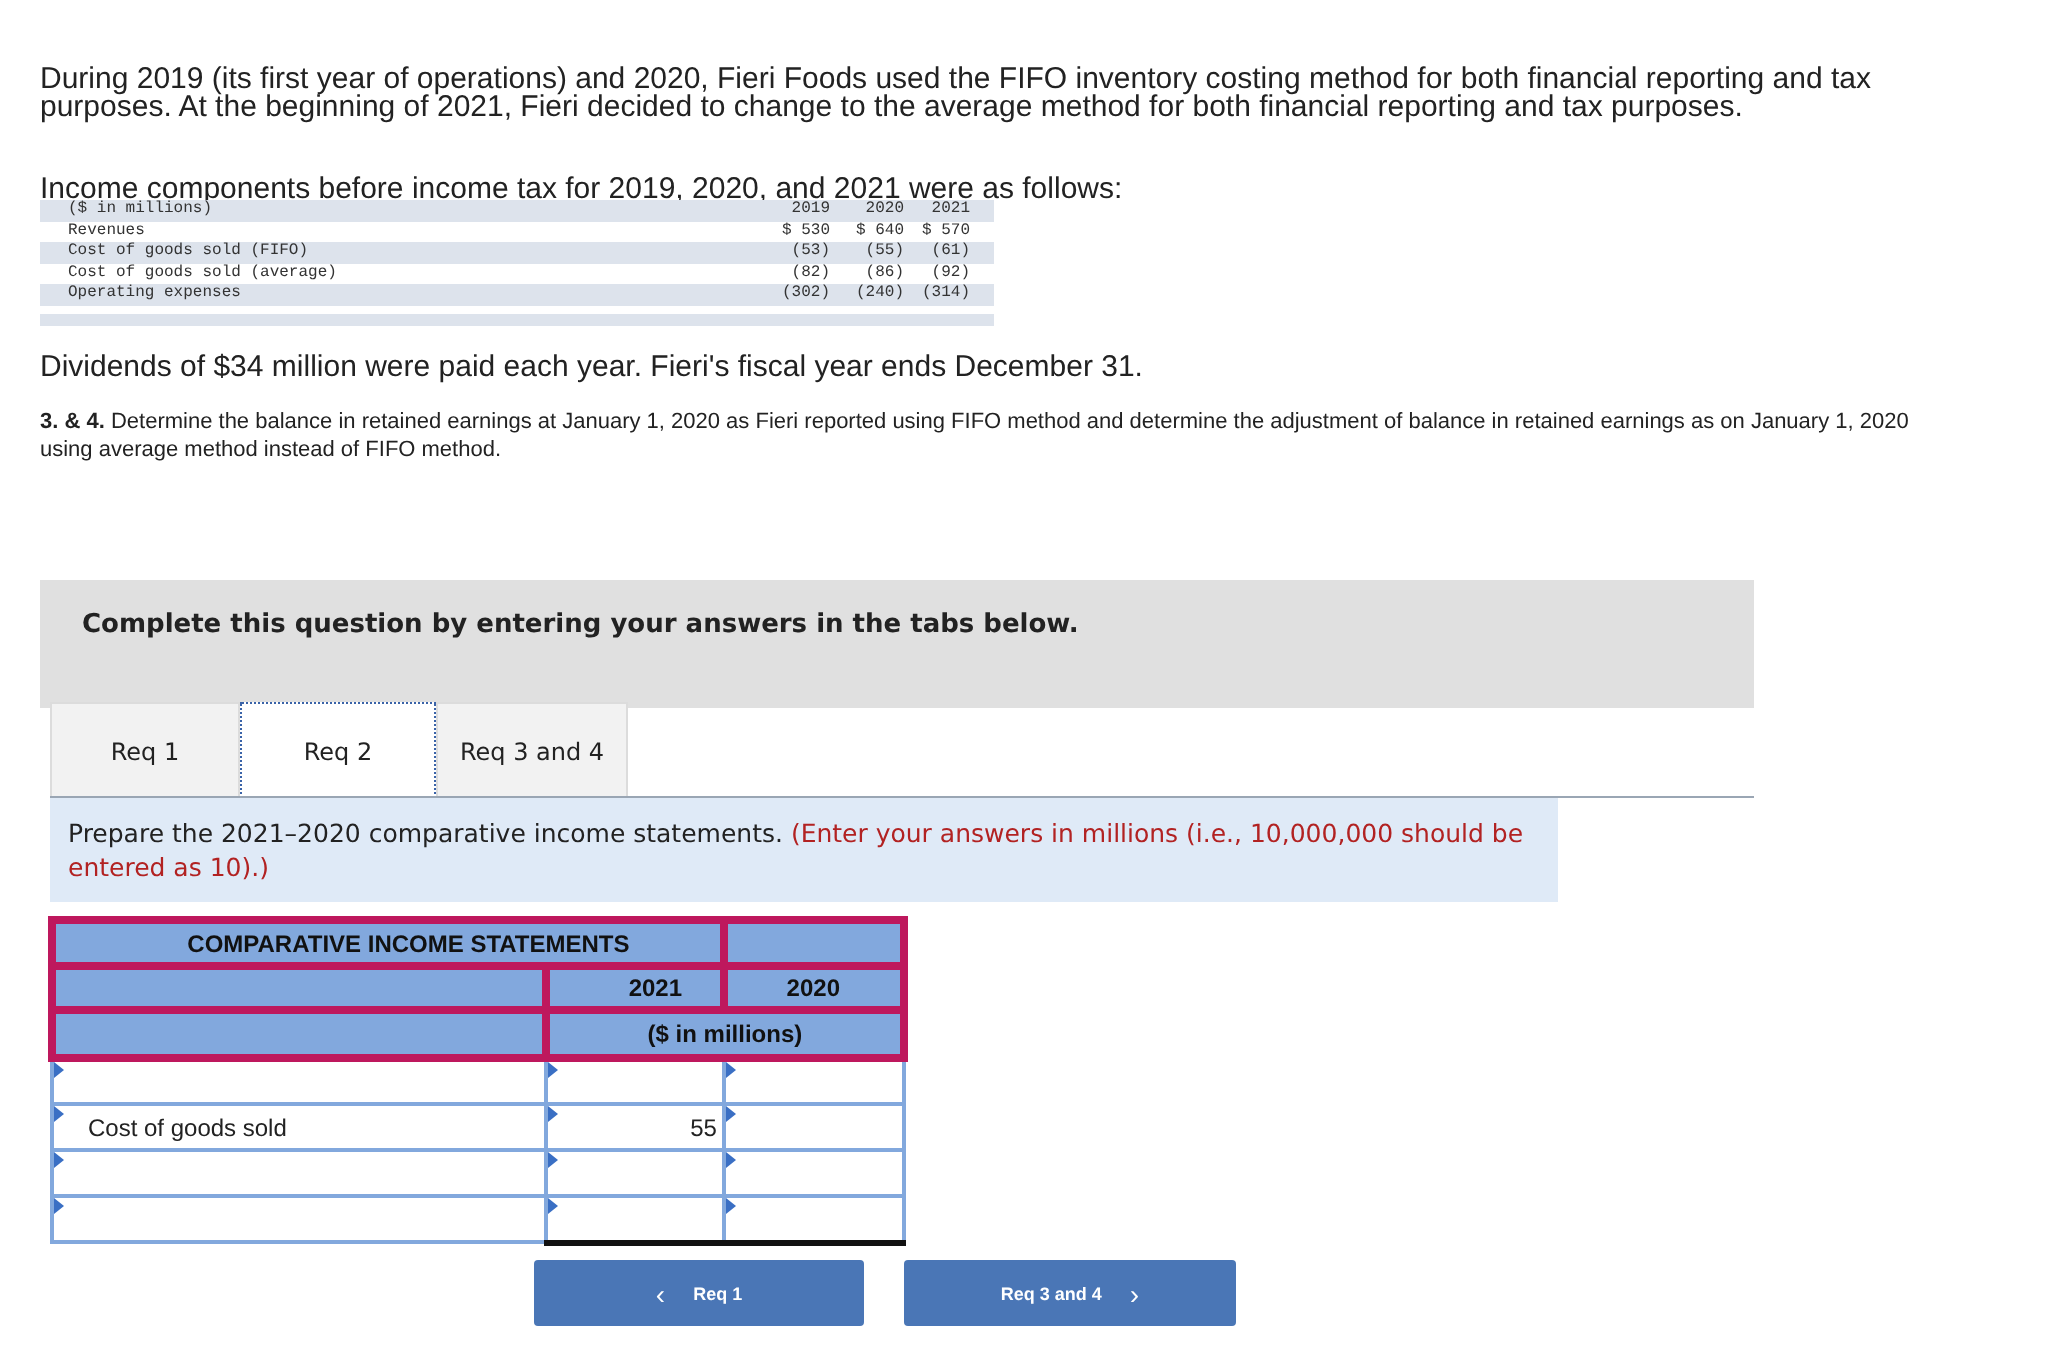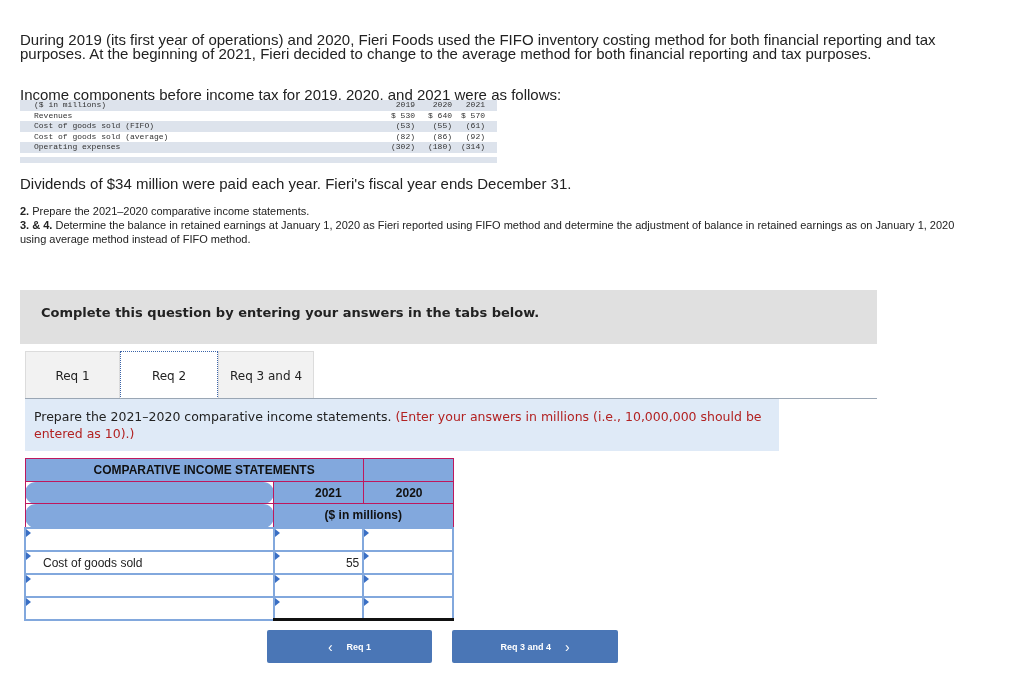--- a/index.html
+++ b/index.html
@@ -20,21 +20,21 @@
   .data-table .row { display: flex; height: 10.5px; align-items: center; }
   .data-table .row.shade { background: #dde3ec; }
   .data-table .row .lbl { flex: 1; padding-left: 14px; white-space: pre; }
   .data-table .row .num { width: 37px; text-align: right; white-space: pre; }
   .data-table .row .num.last { width: 45px; padding-right: 12px; }
   .data-table .footer-bar { height: 6px; background: #dde3ec; margin-top: 4px; }
   .p3 { top: 177px; }
   .req-block { position: absolute; left: 20px; top: 204px; width: 960px; font-size: 11px; line-height: 14px; }
   .req-block b { font-weight: bold; }
   .instruction-box {
-    position: absolute; left: 20px; top: 290px; width: 857px; height: 54px;
+    position: absolute; left: 20px; top: 290px; width: 857px; height: 64px;
     background: #e0e0e0;
   }
   .instruction-box span {
     position: absolute; left: 21px; top: 15px;
     font-family: "DejaVu Sans", sans-serif; font-weight: bold; font-size: 13px; color: #222;
   }
   .tabs { position: absolute; left: 25px; top: 351px; height: 48px; display: flex; }
   .tab {
     height: 48px; background: #f2f2f2; border: 1px solid #dcdcdc; border-bottom: none;
     display: flex; align-items: center; justify-content: center;
@@ -48,25 +48,25 @@
     position: absolute; left: 25px; top: 399px; width: 754px; height: 52px;
     background: #dfeaf7; font-family: "DejaVu Sans", sans-serif; font-size: 12.5px; line-height: 17px; color: #222;
     padding: 9px 8px 0 9px;
   }
   .prompt-box .red { color: #b22222; }
   .cis {
     position: absolute; left: 24px; top: 458px; width: 430px;
     border-collapse: collapse; font-family: "Liberation Sans", sans-serif;
   }
   .cis td { padding: 0; }
-  .cis .hdr td { background: #82a8dd; border: 1px solid #be185d; font-weight: bold; font-size: 12px; color: #111; text-align: center; }
+  .cis .hdr td { background: #82a8dd; border: 4px solid #be185d; font-weight: bold; font-size: 12px; color: #111; text-align: center; }
   .cis .hdr1 td { height: 23px; }
   .cis .hdr2 td { height: 22px; }
   .cis .hdr3 td { height: 24px; }
-  .cis .c1 { width: 250px; border-radius: 11px; }
+  .cis .c1 { width: 250px; }
   .cis .c2 { width: 90px; }
   .cis .c3 { width: 90px; }
   .cis .hdr2 .c2 { text-align: center; padding-left: 20px; }
   .cis .hdr2 .c3 { text-align: right; padding-right: 30px; }
   .cis .body td { height: 23px; background: #ffffff; border: 2px solid #82a8dd; position: relative; font-size: 12px; color: #222; }
   .cis .body td .flag {
     position: absolute; left: 0; top: 0; width: 0; height: 0;
     border-top: 4px solid transparent; border-bottom: 4px solid transparent; border-left: 5px solid #3a6fc4;
   }
   .cis .body td .txt { position: absolute; left: 17px; top: 4px; }
@@ -110,30 +110,29 @@
   </div>
   <div class="row">
     <span class="lbl">Cost of goods sold (average)</span>
     <span class="num">(82)</span>
     <span class="num">(86)</span>
     <span class="num last">(92)</span>
   </div>
   <div class="row shade">
     <span class="lbl">Operating expenses</span>
     <span class="num">(302)</span>
-    <span class="num">(180)</span>
+    <span class="num">(240)</span>
     <span class="num last">(314)</span>
   </div>
   <div class="footer-bar"></div>
 </div>
 
 <div class="para p3">Dividends of $34 million were paid each year. Fieri's fiscal year ends December 31.</div>
 
 <div class="req-block">
-  <div><b>2.</b><span> Prepare the 2021–2020 comparative income statements.</span></div>
   <div><b>3. &amp; 4.</b><span> Determine the balance in retained earnings at January 1, 2020 as Fieri reported using FIFO method and determine the adjustment of balance in retained earnings as on January 1, 2020 using average method instead of FIFO method.</span></div>
 </div>
 
 <div class="instruction-box">
   <span>Complete this question by entering your answers in the tabs below.</span>
 </div>
 
 <div class="tabs">
   <div class="tab t1">Req 1</div>
   <div class="tab t2">Req 2</div>

